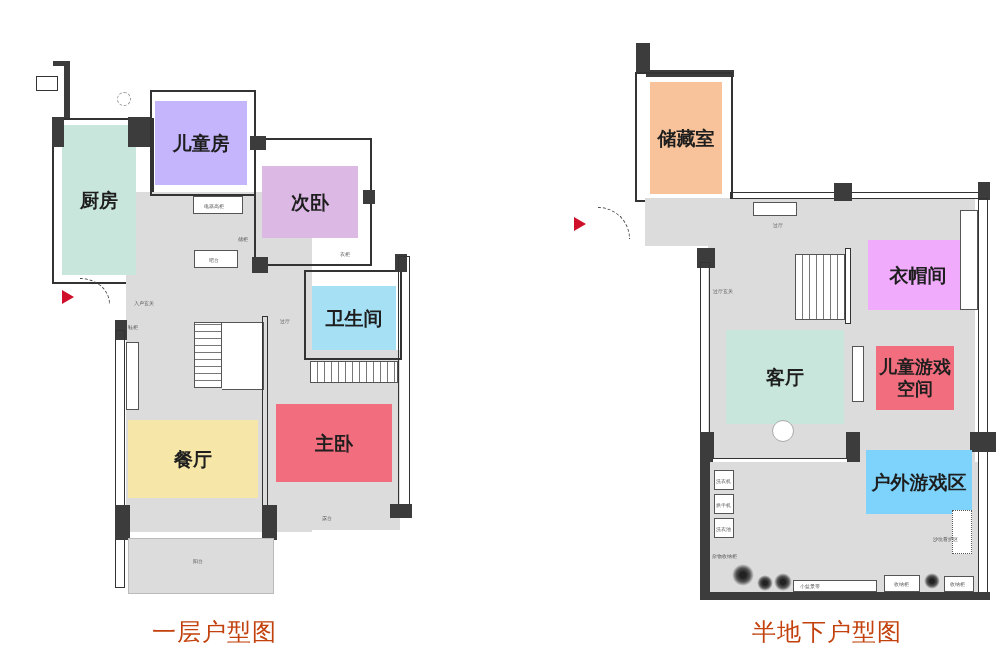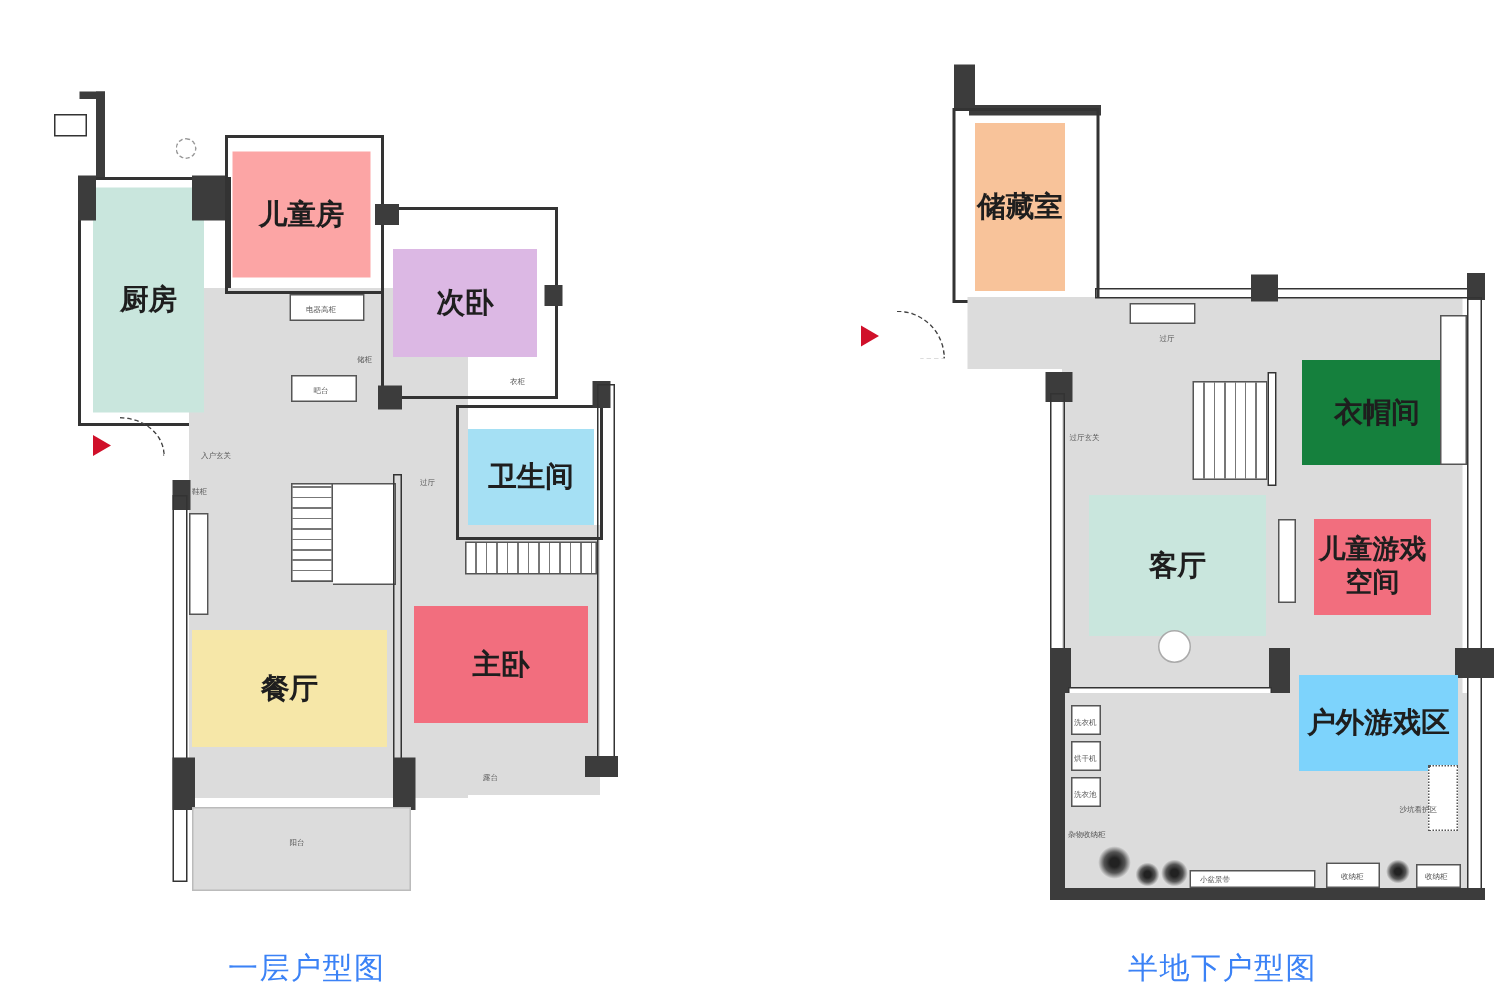--- a/index.html
+++ b/index.html
@@ -10,21 +10,21 @@
   .abs { position: absolute; box-sizing: border-box; }
   .floor { background: #dcdcdc; }
   .wall { background: #3c3c3c; }
   .line { border: 2px solid #333; background: transparent; }
   .thin { border: 1px solid #555; background: #fff; }
   .room {
     display: flex; align-items: center; justify-content: center; text-align: center;
     color: #1e1e1e; font-weight: bold; font-size: 19px; line-height: 26px;
   }
   .tiny { font-size: 5px; color: #555; white-space: nowrap; }
-  .caption { font-size: 20px; color: #3b82f6; letter-spacing: 1px; margin-top: 16px; }
+  .caption { font-size: 24px; color: #c2410c; letter-spacing: 1px; }
   .arrow {
     width: 0; height: 0; border-top: 7px solid transparent; border-bottom: 7px solid transparent;
     border-left: 12px solid #d0102a;
   }
   .door { border: 1px dashed #444; border-radius: 0 100% 0 0; border-left: none; border-bottom: none; }
   .stairs { background: repeating-linear-gradient(90deg, #fff 0 6px, #777 6px 7px); border: 1px solid #555; }
   .stairs-v { background: repeating-linear-gradient(0deg, #fff 0 6px, #777 6px 7px); border: 1px solid #555; }
   .plant { border-radius: 50%; background: radial-gradient(circle, #222 20%, #555 45%, transparent 70%); }
 </style>
 </head>
@@ -41,21 +41,21 @@
   <div class="abs floor" style="left:126px;top:192px;width:186px;height:340px;"></div>
   <div class="abs floor" style="left:266px;top:350px;width:134px;height:180px;"></div>
 
   <div class="abs room" style="left:62px;top:125px;width:74px;height:150px;background:#c9e6dd;">
     <span>厨房</span>
   </div>
   <div class="abs wall" style="left:52px;top:117px;width:12px;height:30px;"></div>
   <div class="abs wall" style="left:128px;top:117px;width:24px;height:30px;"></div>
 
   <div class="abs line" style="left:150px;top:90px;width:106px;height:106px;"></div>
-  <div class="abs room" style="left:155px;top:101px;width:92px;height:84px;background:#fca5a5;">
+  <div class="abs room" style="left:155px;top:101px;width:92px;height:84px;background:#c4b5fd;">
     <span>儿童房</span>
   </div>
   <div class="abs" style="left:117px;top:92px;width:14px;height:14px;border:1px dashed #999;border-radius:50%;"></div>
 
   <div class="abs line" style="left:254px;top:138px;width:118px;height:128px;"></div>
   <div class="abs room" style="left:262px;top:166px;width:96px;height:72px;background:#dcb8e4;">
     <span>次卧</span>
   </div>
   <div class="abs wall" style="left:250px;top:136px;width:16px;height:14px;"></div>
   <div class="abs wall" style="left:363px;top:190px;width:12px;height:14px;"></div>
@@ -105,21 +105,21 @@
   <div class="abs tiny" style="left:322px;top:515px;">露台</div>
 
   <div class="abs caption" style="left:152px;top:616px;">一层户型图</div>
 </div>
 
 <div>
 
   <div class="abs wall" style="left:636px;top:43px;width:14px;height:30px;"></div>
   <div class="abs wall" style="left:646px;top:70px;width:88px;height:7px;"></div>
   <div class="abs line" style="left:635px;top:72px;width:98px;height:130px;"></div>
-  <div class="abs room" style="left:650px;top:82px;width:60px;height:112px;background:#f8c39a;">
+  <div class="abs room" style="left:650px;top:82px;width:72px;height:112px;background:#f8c39a;">
     <span>储藏室</span>
   </div>
 
   <div class="abs floor" style="left:645px;top:198px;width:330px;height:48px;"></div>
   <div class="abs floor" style="left:708px;top:244px;width:267px;height:222px;"></div>
   <div class="abs line" style="left:730px;top:192px;width:258px;height:7px;border-width:1px;"></div>
   <div class="abs wall" style="left:834px;top:183px;width:18px;height:18px;"></div>
   <div class="abs wall" style="left:978px;top:182px;width:12px;height:18px;"></div>
   <div class="abs line" style="left:978px;top:198px;width:10px;height:400px;border-width:1px;"></div>
   <div class="abs thin" style="left:753px;top:202px;width:44px;height:14px;"></div>
@@ -127,21 +127,21 @@
 
   <div class="abs arrow" style="left:574px;top:217px;"></div>
   <div class="abs door" style="left:598px;top:207px;width:32px;height:32px;"></div>
   <div class="abs wall" style="left:697px;top:248px;width:18px;height:20px;"></div>
   <div class="abs line" style="left:700px;top:262px;width:10px;height:200px;border-width:1px;"></div>
   <div class="abs tiny" style="left:713px;top:288px;">过厅玄关</div>
 
   <div class="abs stairs" style="left:795px;top:254px;width:50px;height:66px;"></div>
   <div class="abs line" style="left:845px;top:248px;width:6px;height:76px;border-width:1px;background:#fff;"></div>
 
-  <div class="abs room" style="left:868px;top:240px;width:100px;height:70px;background:#15803d;">
+  <div class="abs room" style="left:868px;top:240px;width:100px;height:70px;background:#f0abfc;">
     <span>衣帽间</span>
   </div>
   <div class="abs thin" style="left:960px;top:210px;width:18px;height:100px;"></div>
 
   <div class="abs room" style="left:726px;top:330px;width:118px;height:94px;background:#c9e6dd;">
     <span>客厅</span>
   </div>
   <div class="abs" style="left:772px;top:420px;width:22px;height:22px;border-radius:50%;background:#fff;border:1px solid #aaa;"></div>
 
   <div class="abs room" style="left:876px;top:346px;width:78px;height:64px;background:#f26e7e;font-size:18px;line-height:22px;white-space:pre;">

